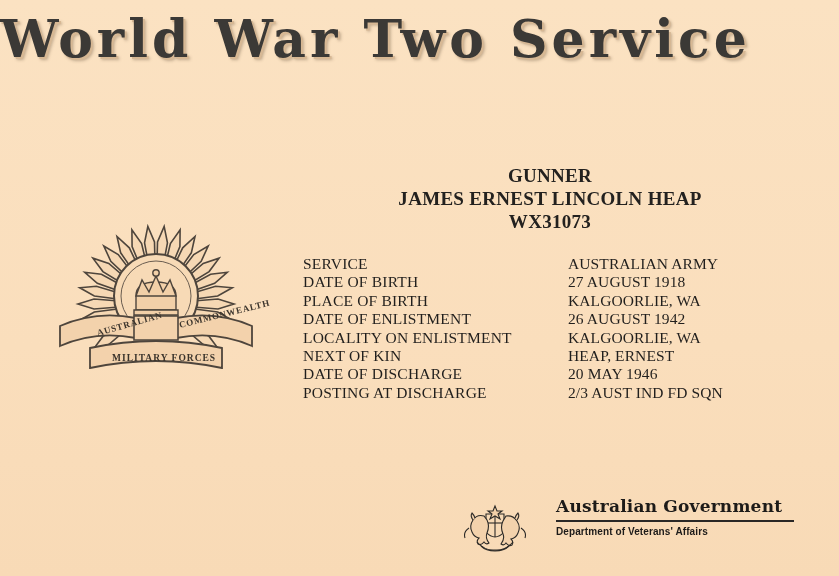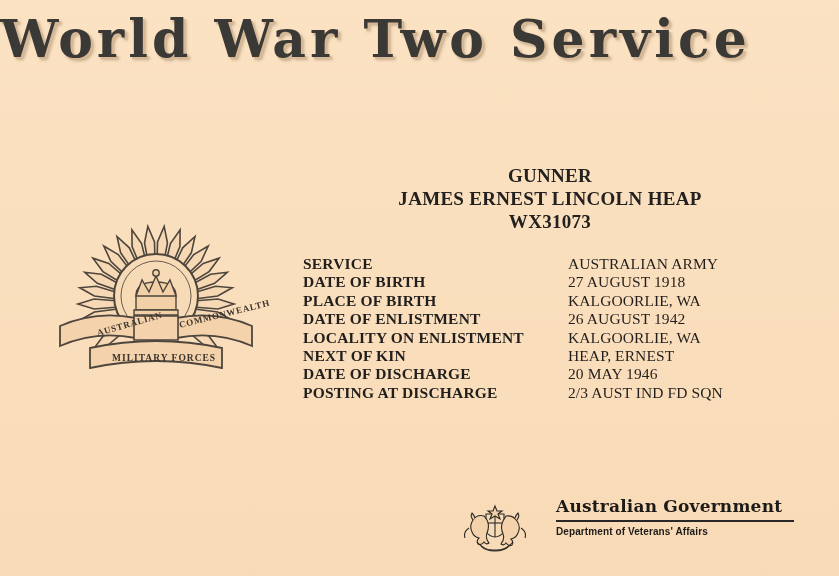--- a/index.html
+++ b/index.html
@@ -74,21 +74,21 @@
     color: #211f1d;
   }
   #details td {
     font-size: 15.5px;
     line-height: 18.4px;
     padding: 0;
     vertical-align: top;
     white-space: nowrap;
   }
   #details td.lbl {
-    font-weight: bold;
+    font-weight: normal;
     letter-spacing: 0.2px;
     width: 265px;
   }
   #details td.val {
     font-weight: normal;
     letter-spacing: 0.1px;
   }
 
   
   #govt {

